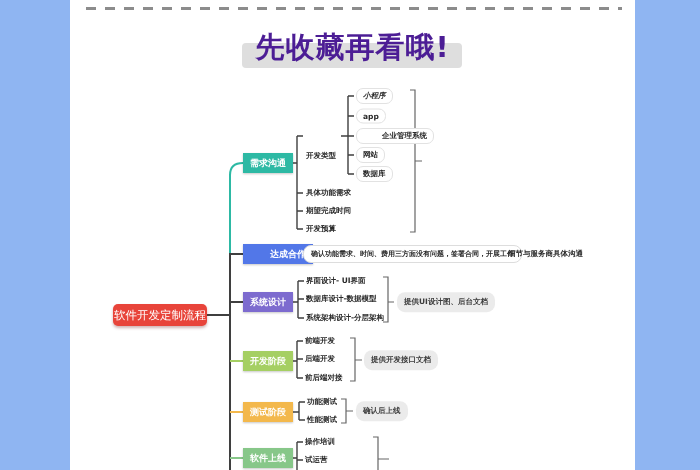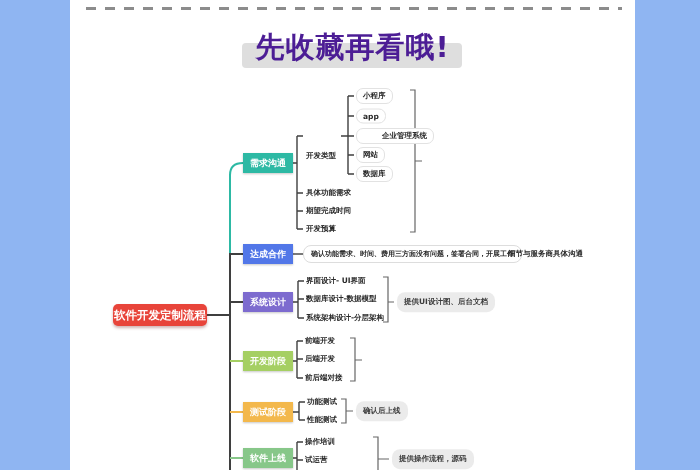--- a/index.html
+++ b/index.html
@@ -11,21 +11,21 @@
   }
   #stage{position:absolute;left:0;top:0;width:700px;height:470px;}
   .panel{position:absolute;left:70px;top:0;width:565px;height:470px;background:#ffffff;}
   .dashes{position:absolute;left:86px;top:7px;width:536px;height:3px;
     background:repeating-linear-gradient(90deg,#8c8c8c 0 10px,transparent 10px 19px);}
   .title-shadow{position:absolute;left:242px;top:43px;width:220px;height:25px;background:#dedede;border-radius:4px;}
   .title{position:absolute;left:70px;top:28px;width:565px;text-align:center;
     font-size:29px;font-weight:900;color:#4c1d95;letter-spacing:1px;}
   svg.lines{position:absolute;left:0;top:0;width:700px;height:470px;}
   .root{position:absolute;left:113px;top:304px;width:94px;height:22px;
-    background:#e8443a;border-radius:5px;color:#fff;font-size:11.5px;font-weight:700;
+    background:#e8443a;border-radius:5px;color:#fff;font-size:11.5px;font-weight:400;
     display:flex;align-items:center;justify-content:center;white-space:nowrap;
     box-shadow:0 2px 3px rgba(120,40,40,.35);}
   .pill{position:absolute;left:243px;width:50px;height:20px;border-radius:0;
     color:#fff;font-size:9px;font-weight:700;display:flex;align-items:center;justify-content:center;
     white-space:nowrap;box-shadow:0 1px 2px rgba(0,0,0,.22);}
   .c0{background:#2db9a4}.c1{background:#5277e8}.c2{background:#7d6bcf}
   .c3{background:#a5cf63}.c4{background:#f3b84c}.c5{background:#87c789}
   .lbl{position:absolute;transform:translateY(-50%);font-size:7.5px;font-weight:600;
     color:#2a2a2a;white-space:nowrap;}
   .leaf{position:absolute;transform:translateY(-50%);font-size:7.5px;font-weight:600;color:#2a2a2a;
@@ -78,50 +78,50 @@
     <path d="M293,412 H299 M299,402 V420 M299,402 H305 M299,420 H305" stroke="#3f3f3f" stroke-width="1.4" fill="none"></path>
     <path d="M341,399 L346,399 V423 L341,423 M346,411 H353" stroke="#666" stroke-width="1.2" fill="none"></path>
 
     <path d="M293,458 H297 M297,442 V470 M297,442 H303 M297,460 H303" stroke="#3f3f3f" stroke-width="1.4" fill="none"></path>
     <path d="M373,437 L378,437 V470 M378,459 H389" stroke="#666" stroke-width="1.2" fill="none"></path>
   </svg>
 
   <div class="root">软件开发定制流程</div>
 
   <div class="pill c0" style="top:153px;">需求沟通</div>
-  <div class="pill c1" style="top:244px;">达成合作</div>
+  <div class="pill c1" style="top:244px;padding-left:20px;">达成合作</div>
   <div class="pill c2" style="top:292px;">系统设计</div>
   <div class="pill c3" style="top:351px;">开发阶段</div>
   <div class="pill c4" style="top:402px;">测试阶段</div>
   <div class="pill c5" style="top:448px;">软件上线</div>
 
   <div class="lbl" style="left:306px;top:136px;margin-top:20px;">开发类型</div>
   <div class="lbl" style="left:306px;top:193px;">具体功能需求</div>
   <div class="lbl" style="left:306px;top:211px;">期望完成时间</div>
   <div class="lbl" style="left:306px;top:229px;">开发预算</div>
 
-  <div class="leaf" style="left:356px;top:96px;">小程序</div>
+  <div class="leaf" style="left:356px;top:96px;font-style:italic;">小程序</div>
   <div class="leaf" style="left:356px;top:116px;">app</div>
   <div class="leaf" style="left:356px;top:136px;padding-left:25px;">企业管理系统</div>
   <div class="leaf" style="left:356px;top:155px;">网站</div>
   <div class="leaf" style="left:356px;top:174px;">数据库</div>
 
 
   <div class="childbox" style="left:303px;top:254px;">确认功能需求、时间、费用三方面没有问题，签署合同，开展工作</div>
   <div class="lbl" style="left:508px;top:254px;">细节与服务商具体沟通</div>
 
   <div class="lbl" style="left:306px;top:281px;">界面设计- UI界面</div>
   <div class="lbl" style="left:306px;top:299px;">数据库设计-数据模型</div>
   <div class="lbl" style="left:306px;top:318px;">系统架构设计-分层架构</div>
   <div class="note nowrap" style="left:397px;top:302px;">提供UI设计图、后台文档</div>
 
   <div class="lbl" style="left:305px;top:341px;">前端开发</div>
   <div class="lbl" style="left:305px;top:359px;">后端开发</div>
   <div class="lbl" style="left:305px;top:378px;">前后端对接</div>
+  <div class="note nowrap" style="left:364px;top:360px;">提供开发接口文档</div>
 
   <div class="lbl" style="left:307px;top:402px;">功能测试</div>
   <div class="lbl" style="left:307px;top:420px;">性能测试</div>
   <div class="note nowrap" style="left:356px;top:411px;">确认后上线</div>
 
   <div class="lbl" style="left:305px;top:442px;">操作培训</div>
   <div class="lbl" style="left:305px;top:460px;">试运营</div>
-  <div class="note nowrap" style="left:392px;top:459px;">提供操作流程，源码</div>
 </div>
 
 </body></html>

